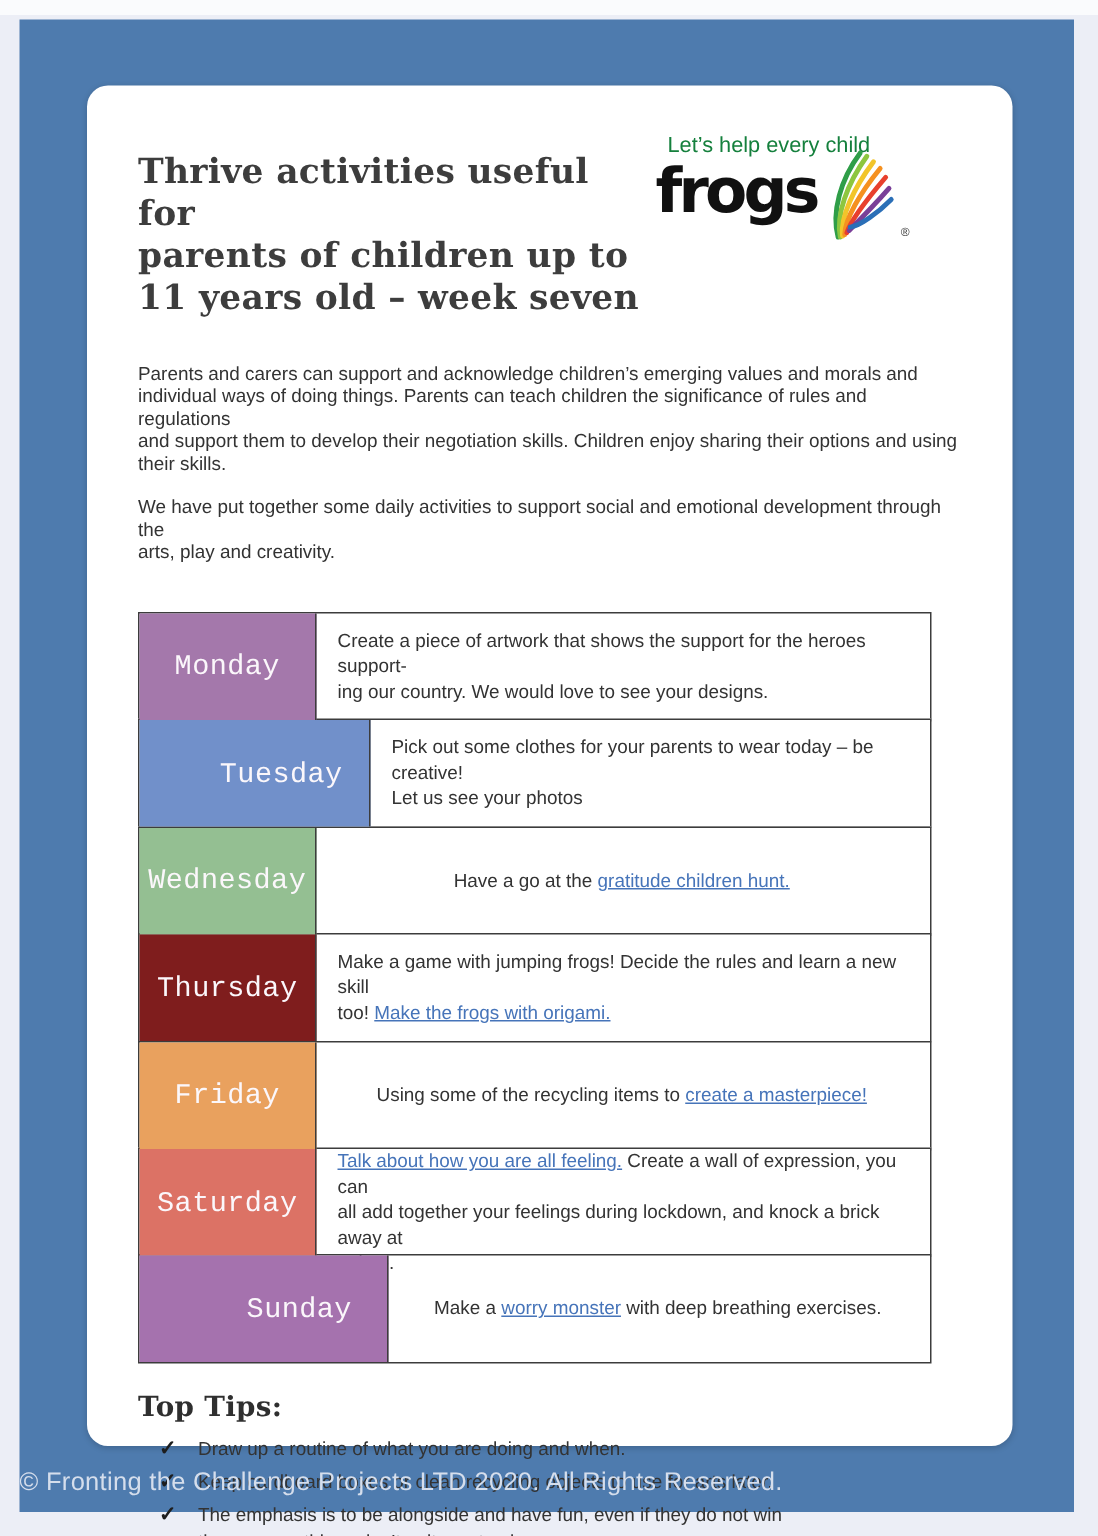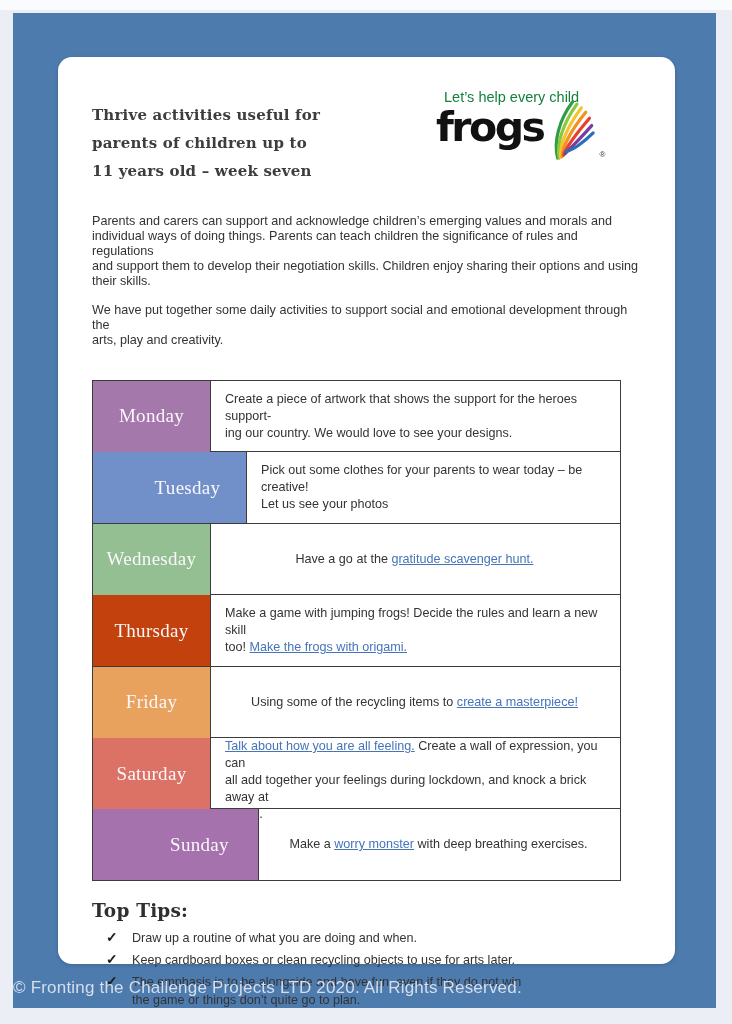--- a/index.html
+++ b/index.html
@@ -18,21 +18,21 @@
     position:absolute;left:45px;top:44px;width:617px;height:907px;
     background:#ffffff;border-radius:14px;
     box-shadow:0 1px 4px rgba(0,0,0,.18);
     box-sizing:border-box;
     padding:44px 34px 0 34px;
   }
   .header-row{display:flex;justify-content:space-between;align-items:flex-start;}
   .title{
     margin:0;white-space:pre-line;
     font-family:"DejaVu Serif","Liberation Serif",serif;
-    font-weight:600;font-size:15px;line-height:28px;color:#3d3d3d;
+    font-weight:600;font-size:23px;line-height:28px;color:#3d3d3d;
     letter-spacing:.2px;
   }
   .logo{margin-top:-12px;display:flex;flex-direction:column;align-items:flex-start;width:205px;}
   .logo-tagline{font-size:14.5px;color:#15803d;margin-left:8px;margin-bottom:0px;}
   .brand-row{display:flex;align-items:flex-start;position:relative;}
   .brand{
     font-family:"DejaVu Sans","Liberation Sans",sans-serif;
     font-weight:900;font-size:41px;line-height:44px;color:#111111;
     letter-spacing:-2.5px;
   }
@@ -43,21 +43,21 @@
   
   .schedule{margin-top:17px;width:529px;}
   .srow{
     display:flex;border:1.6px solid #3c3c3c;margin-top:-1.6px;
     height:73px;box-sizing:border-box;background:#fff;
   }
   .srow:first-child{margin-top:0;}
   .day{
     width:117px;flex:0 0 117px;border-right:1.6px solid #3c3c3c;
     display:flex;align-items:center;justify-content:center;
-    font-family:Liberation Serif, serif;
+    font-family:Liberation Mono, monospace;
     font-size:19px;color:#fbf7fb;letter-spacing:.3px;
   }
   .act{
     flex:1;display:flex;flex-direction:column;justify-content:center;
     padding:0 16px 0 14px;font-size:12.6px;line-height:17px;color:#333;
     white-space:pre-line;display:block;
     display:flex;align-items:center;flex-direction:row;flex-wrap:wrap;
   }
   .act-inner{white-space:pre-line;}
   .lnk{color:#4674b9;text-decoration:underline;cursor:pointer;}
@@ -122,24 +122,24 @@
           <div class="act"><div class="act-inner"><span>Create a piece of artwork that shows the support for the heroes support-
 ing our country. We would love to see your designs.</span></div></div>
         </div>
         <div class="srow">
           <div class="day" style="background: rgb(113, 144, 202); padding-left: 36px;">Tuesday</div>
           <div class="act"><div class="act-inner"><span>Pick out some clothes for your parents to wear today – be creative!
 Let us see your photos</span></div></div>
         </div>
         <div class="srow">
           <div class="day" style="background: rgb(148, 191, 146);">Wednesday</div>
-          <div class="act"><div class="act-inner"><span>Have a go at the </span><a class="lnk" href="#">gratitude scavenger hunt.</a></div></div>
+          <div class="act"><div class="act-inner"><span>Have a go at the </span><a class="lnk" href="#">gratitude children hunt.</a></div></div>
         </div>
         <div class="srow">
-          <div class="day" style="background: #c2410c;">Thursday</div>
+          <div class="day" style="background: #7f1d1d;">Thursday</div>
           <div class="act"><div class="act-inner"><span>Make a game with jumping frogs! Decide the rules and learn a new skill
 too! </span><a class="lnk" href="#">Make the frogs with origami.</a></div></div>
         </div>
         <div class="srow">
           <div class="day" style="background: rgb(233, 161, 94);">Friday</div>
           <div class="act"><div class="act-inner"><span>Using some of the recycling items to </span><a class="lnk" href="#">create a masterpiece!</a></div></div>
         </div>
         <div class="srow">
           <div class="day" style="background: rgb(220, 114, 101);">Saturday</div>
           <div class="act"><div class="act-inner"><a class="lnk" href="#">Talk about how you are all feeling.</a><span> Create a wall of expression, you can

